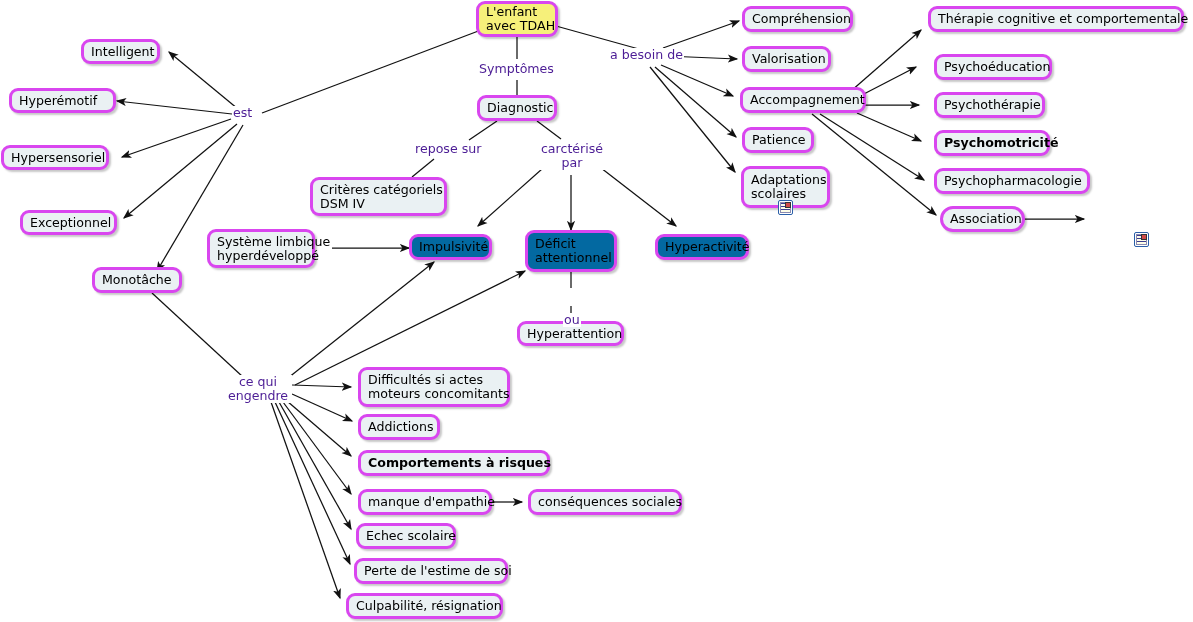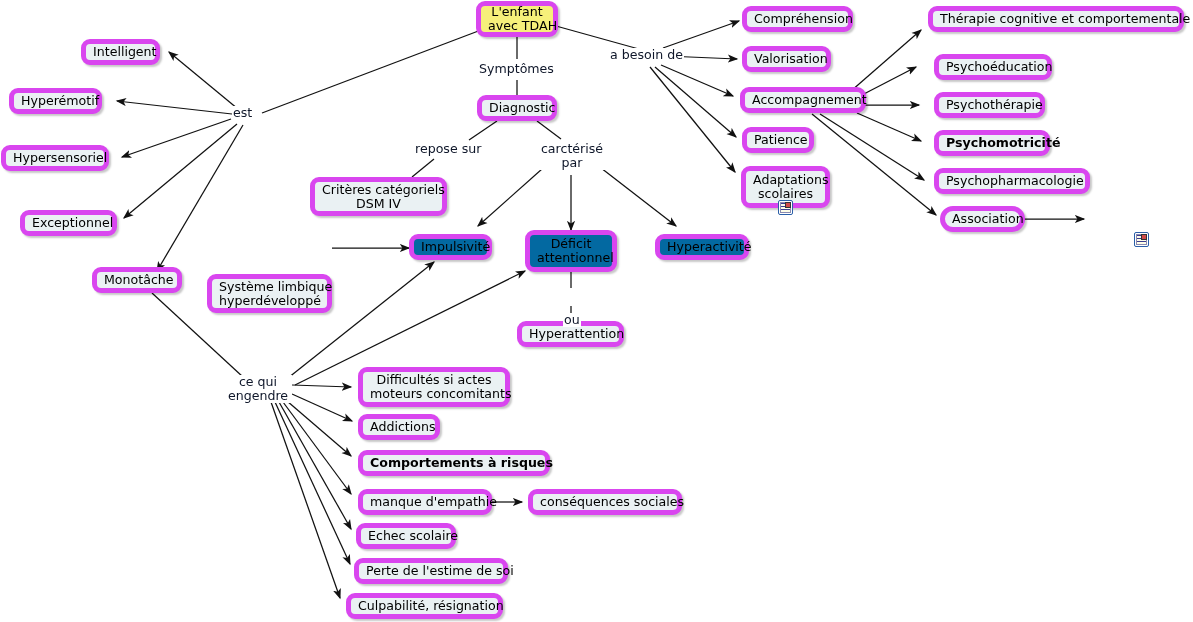--- a/index.html
+++ b/index.html
@@ -24,22 +24,21 @@
     width: 1193px;
     height: 622px;
     pointer-events: none;
   }
   .node {
     position: absolute;
     box-sizing: border-box;
     display: flex;
     align-items: center;
     justify-content: center;
-    text-align: center;
-    border: 5px solid #d946ef;
+    border: 3px solid #d946ef;
     border-radius: 9px;
     background: #eaf1f3;
     color: #000000;
     font-size: 12.6px;
     line-height: 14px;
     padding: 8px 7px;
     box-shadow: 2px 2px 2px rgba(0,0,0,0.22);
     white-space: nowrap;
     z-index: 2;
   }
@@ -52,21 +51,21 @@
   .node .txt {
     display: block;
     width: 100%;
   }
   .node .l2 { display: block; }
   .node .ital { font-style: italic; }
   .linklabel {
     position: absolute;
     font-size: 12.6px;
     line-height: 14px;
-    color: #0f172a;
+    color: #4c1d95;
     background: #ffffff;
     text-align: center;
     white-space: nowrap;
     z-index: 3;
     padding: 0 1px;
   }
   .resicon {
     position: absolute;
     width: 15px;
     height: 15px;
@@ -177,21 +176,21 @@
     <span class="txt">
       <span>L'enfant</span>
       <span class="l2">avec TDAH</span>
     </span>
   </div>
 
   <div class="node" style="left:81px; top:39px; width:79px; height:25px;">
     <span class="txt">Intelligent</span>
   </div>
 
-  <div class="node" style="left:9px; top:88px; width:93px; height:25px;">
+  <div class="node" style="left:9px; top:88px; width:107px; height:25px;">
     <span class="txt">Hyperémotif</span>
   </div>
 
   <div class="node" style="left:1px; top:145px; width:108px; height:25px;">
     <span class="txt">Hypersensoriel</span>
   </div>
 
   <div class="node" style="left:20px; top:210px; width:97px; height:25px;">
     <span class="txt">Exceptionnel</span>
   </div>
@@ -204,21 +203,21 @@
     <span class="txt">Diagnostic</span>
   </div>
 
   <div class="node" style="left:310px; top:177px; width:137px; height:39px;">
     <span class="txt">
       <span>Critères catégoriels</span>
       <span class="l2">DSM IV</span>
     </span>
   </div>
 
-  <div class="node" style="left:207px; top:229px; width:125px; height:39px;margin-top:45px;">
+  <div class="node" style="left:207px; top:229px; width:108px; height:39px;">
     <span class="txt">
       <span>Système limbique</span>
       <span class="l2">hyperdéveloppé</span>
     </span>
   </div>
 
   <div class="node green" style="left:409px; top:234px; width:83px; height:26px;">
     <span class="txt">Impulsivité</span>
   </div>
 

